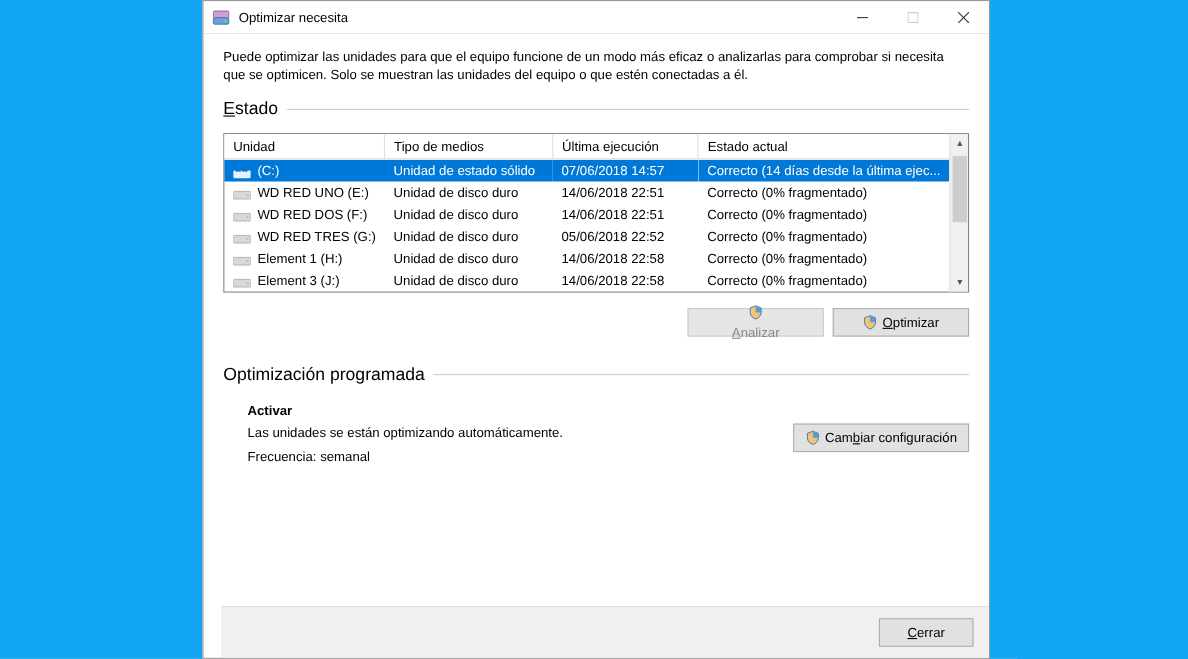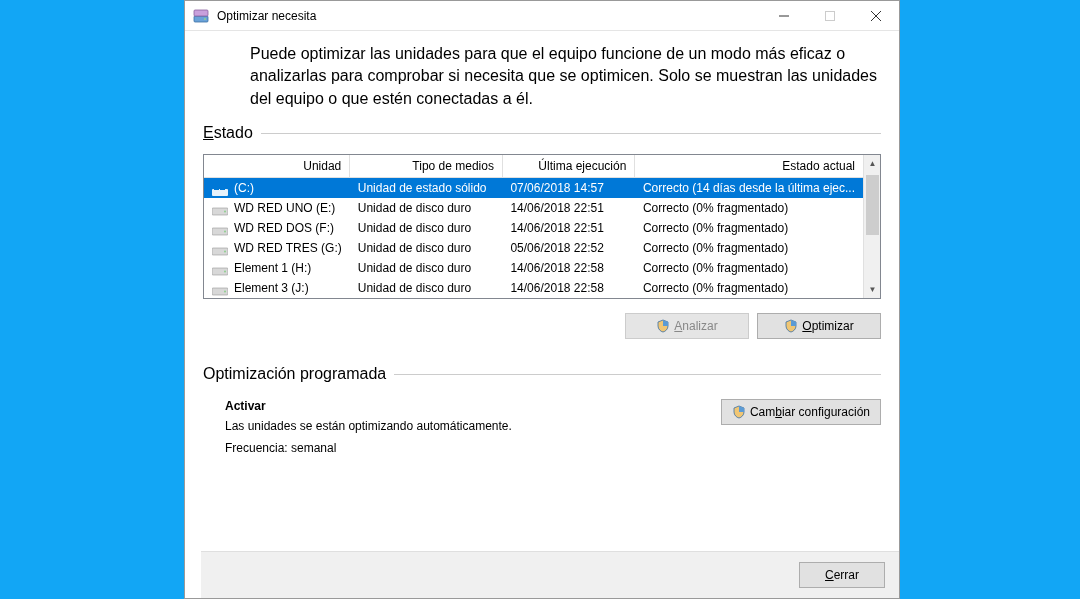--- a/index.html
+++ b/index.html
@@ -51,24 +51,23 @@
       cursor: pointer;
     }
     .titlebar .win-btn.maximize { color: #ccc; }
     .content {
       padding: 12px 18px 10px 18px;
       flex: 1;
       display: flex;
       flex-direction: column;
     }
     .description {
-      font-size: 16px;
+      font-size: 12px;
       line-height: 1.4;
       margin-bottom: 8px;
-      margin-left: 47px;
     }
     .section-header {
       display: flex;
       align-items: center;
       margin: 6px 0 6px 0;
     }
     .section-header .label { font-size: 16px; margin-right: 8px; }
     .section-header .line {
       flex: 1;
       height: 1px;
@@ -106,21 +105,21 @@
       position: absolute;
     }
     .scroll-arrow.up { top: 0; }
     .scroll-arrow.down { bottom: 0; }
     table {
       width: 100%;
       border-collapse: collapse;
       font-size: 12px;
     }
     thead th {
-      text-align: right;
+      text-align: left;
       font-weight: normal;
       padding: 4px 8px;
       border-right: 1px solid #e0e0e0;
       border-bottom: 1px solid #e0e0e0;
       background: #fff;
       white-space: nowrap;
     }
     tbody td {
       padding: 3px 8px;
       white-space: nowrap;
@@ -156,34 +155,35 @@
       font-size: 12px;
       cursor: pointer;
       padding: 0 10px;
       gap: 4px;
     }
     .btn.disabled {
       color: #888;
       background: #e5e5e5;
       border-color: #ccc;
       cursor: default;
+      flex-direction: column;
     }
     .shield {
       display: inline-flex;
       width: 14px;
       height: 14px;
       vertical-align: middle;
     }
     .sched-block {
       margin-top: 10px;
       padding-left: 22px;
     }
     .sched-row {
       display: flex;
-      align-items: flex-start;
+      align-items: center;
     }
     .sched-text { flex: 1; }
     .sched-title { font-weight: 600; margin-bottom: 6px; }
     .sched-line { margin-bottom: 8px; font-size: 12px; }
     .bottom-bar {
       border-top: 1px solid #dfdfdf;
       background: #f0f0f0;
       padding: 10px 14px;
       display: flex;
       justify-content: flex-end;

